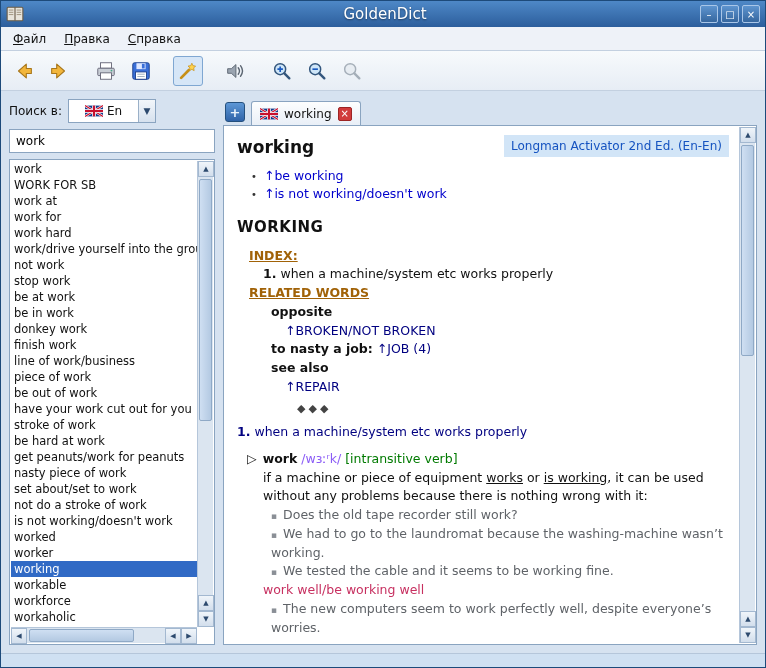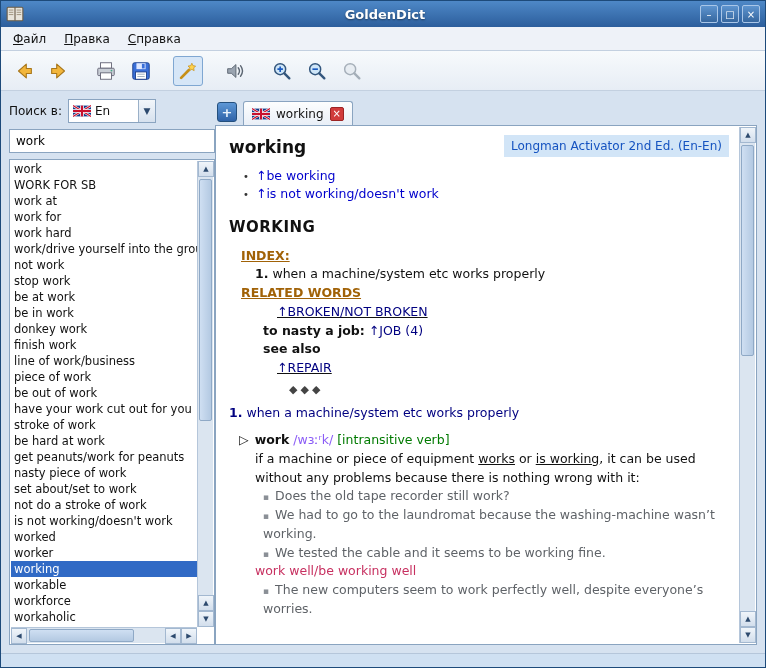--- a/index.html
+++ b/index.html
@@ -6,21 +6,21 @@
   body { width:766px; height:668px; font-family:"DejaVu Sans", sans-serif; font-size:12px; color:#111; }
 
   .window { width:766px; height:668px; display:flex; flex-direction:column;
             background:#d6e2f0; border:1px solid #1d4a7a; }
 
   
   .titlebar { height:26px; flex:none; background:linear-gradient(#4e88c7,#2c5e9c);
               display:flex; align-items:center; padding:0 5px; color:#fff; }
   .app-icon { width:18px; height:18px; flex:none; display:flex; align-items:center; }
   .title-spacer { width:46px; flex:none; }
-  .win-title { flex:1; text-align:center; font-weight:bold; font-size:13px;
+  .win-title { flex:1; text-align:center; font-weight:normal; font-size:15px;
                text-shadow:0 1px 2px rgba(0,0,0,.45); }
   .win-buttons { display:flex; gap:3px; flex:none; }
   .win-btn { width:18px; height:18px; border:1px solid #a9c6e8; border-radius:2px;
              background:linear-gradient(#5e94cf,#36679f); color:#fff; font-size:10px;
              display:flex; align-items:center; justify-content:center; cursor:default; }
 
   
   .menubar { height:24px; flex:none; background:#eef2f8; border-bottom:1px solid #c3d0e0;
              display:flex; align-items:center; padding:0 4px; gap:2px; }
   .menu-item { display:inline-block; padding:3px 8px; }
@@ -31,25 +31,25 @@
              border-bottom:1px solid #c3d0e0; display:flex; align-items:center;
              padding:0 8px; gap:5px; }
   .tool-btn { width:30px; height:30px; display:flex; align-items:center; justify-content:center;
               border:1px solid transparent; border-radius:3px; }
   .tool-btn svg { width:22px; height:22px; }
   .tool-btn.checked { background:#d6e6f7; border-color:#7fa7d2; }
   .tb-gap { margin-left:12px; }
   .dim { opacity:.55; }
 
   
-  .main { flex:1; min-height:0; display:flex; padding:8px; }
+  .main { flex:1; min-height:0; display:flex; padding:8px; gap:8px; }
   .left-col { width:206px; flex:none; display:flex; flex-direction:column; gap:6px; }
   .search-row { display:flex; align-items:center; gap:6px; height:24px; flex:none; }
   .combo { display:flex; align-items:center; gap:4px; border:1px solid #8aa4c0; background:#fff;
-           height:24px; padding-left:4px; min-width:88px; }
+           height:24px; padding-left:16px; min-width:88px; }
   .combo .flag { width:18px; height:12px; flex:none; }
   .combo-value { flex:1; }
   .combo-arrow-btn { width:17px; height:22px; margin-left:2px; flex:none;
                      background:linear-gradient(#f2f6fa,#d6e1ee); border-left:1px solid #9ab0c8;
                      display:flex; align-items:center; justify-content:center;
                      font-size:9px; color:#2d4a6e; }
   .search-input { height:24px; flex:none; width:100%; border:1px solid #8aa4c0;
                   padding:2px 6px; background:#fff; font:12px "DejaVu Sans", sans-serif; }
 
   .wordlist-wrap { flex:1; min-height:0; position:relative; border:1px solid #8aa4c0; background:#fff; }
@@ -102,21 +102,21 @@
   .toplinks { margin:6px 0 2px 14px; }
   .bullet { color:#333; margin-right:7px; font-size:10px; }
   .link-bright { color:#0000cc;margin-top:20px; }
   .link-navy { color:#000080; }
   .caps-title { font-size:15px; font-weight:bold; margin-top:12px; letter-spacing:.5px; }
   .idx-block { margin:8px 0 0 12px; }
   .lbl-underline { color:#a16207; font-weight:bold; text-decoration:underline; }
   .idx-item { margin-left:14px; }
   .b { font-weight:bold; }
   .ind1 { margin-left:22px; }
-  .ind2 { margin-left:36px;text-decoration:underline; }
+  .ind2 { margin-left:36px; }
   .diamonds { margin:4px 0 4px 48px; letter-spacing:3px; color:#444; font-size:11px; }
   .sec-head { margin-top:6px; color:#000080; }
   .entry { margin:8px 0 0 10px; }
   .marker { margin-right:6px; }
   .pron { color:#8b5cf6; }
   .pos { color:#007a00; }
   .def { margin-left:26px; }
   .u { text-decoration:underline; }
   .example { margin-left:34px; color:#5f6368; }
   .ex-bullet { color:#8a8f96; margin-right:6px; font-size:9px; }
@@ -315,20 +315,21 @@
             <div><span class="bullet">•</span><span class="link-bright">↑be working</span></div>
             <div><span class="bullet">•</span><span class="link-bright">↑is not working/doesn't work</span></div>
           </div>
 
           <div class="caps-title">WORKING</div>
 
           <div class="idx-block">
             <div><span class="lbl-underline">INDEX:</span></div>
             <div class="idx-item"><span class="b">1.</span> <span>when a machine/system etc works properly</span></div>
             <div><span class="lbl-underline">RELATED WORDS</span></div>
+            <div class="ind1 b">opposite</div>
             <div class="ind2"><span class="link-navy">↑BROKEN/NOT BROKEN</span></div>
             <div class="ind1"><span class="b">to nasty a job:</span> <span class="link-navy">↑JOB (4)</span></div>
             <div class="ind1 b">see also</div>
             <div class="ind2"><span class="link-navy">↑REPAIR</span></div>
             <div class="diamonds">◆◆◆</div>
           </div>
 
           <div class="sec-head"><span class="b">1.</span> <span>when a machine/system etc works properly</span></div>
 
           <div class="entry">

